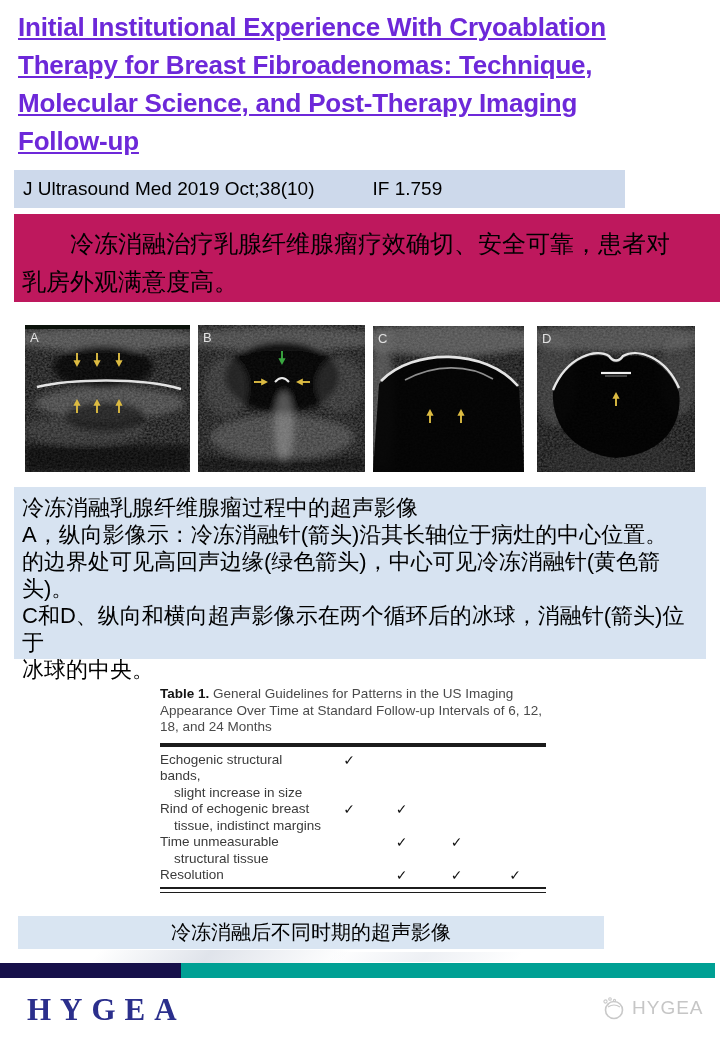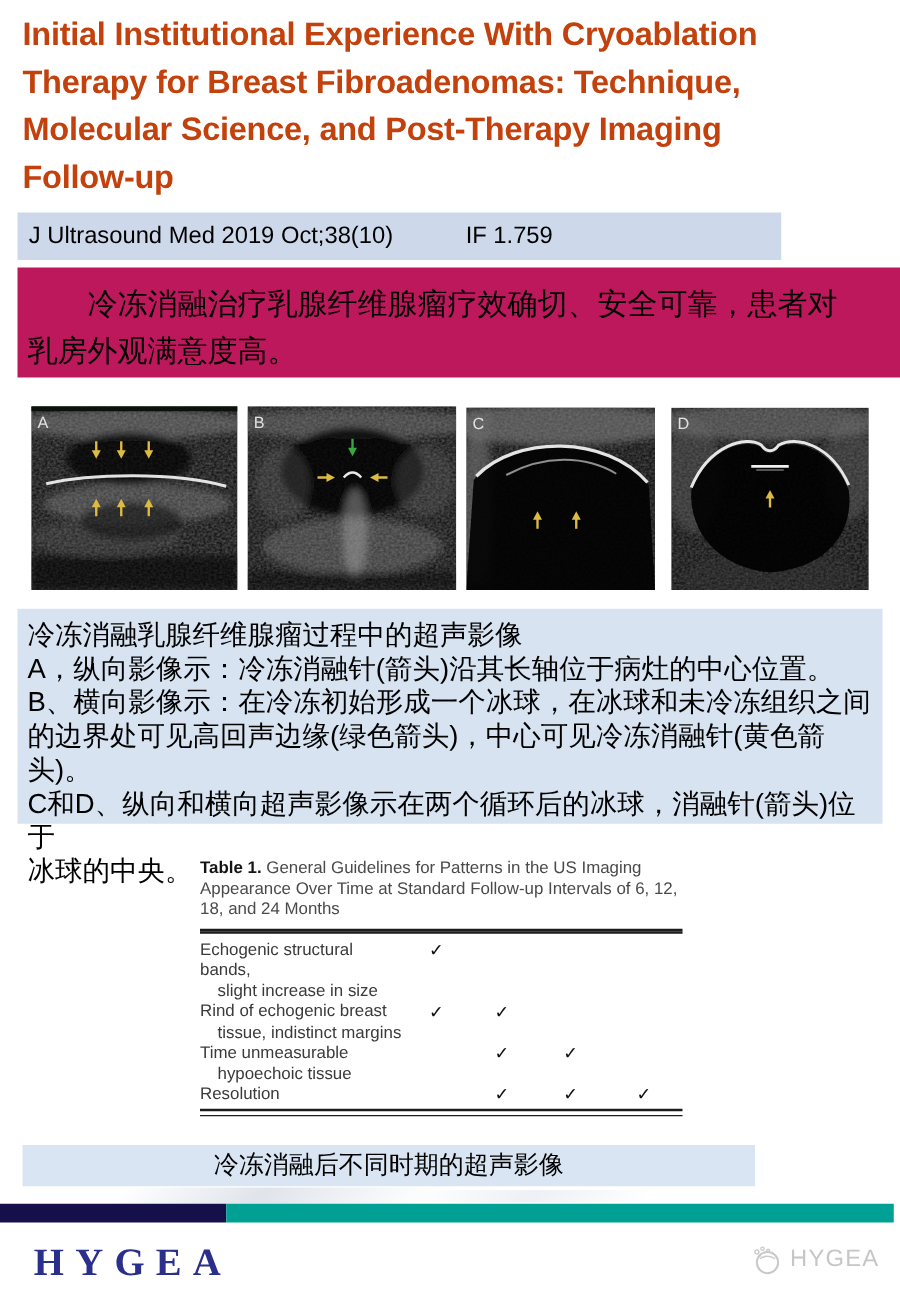--- a/index.html
+++ b/index.html
@@ -1,21 +1,21 @@
 <!DOCTYPE html>
 <html><head>
 <meta charset="utf-8">
 <style>
   html,body{margin:0;padding:0;background:#ffffff;}
   .page{position:relative;width:720px;height:1040px;background:#fff;overflow:hidden;
         font-family:"Liberation Sans",sans-serif;color:#000;}
 
   
   .title{position:absolute;left:18px;top:8px;width:695px;
-         font-size:26px;font-weight:700;line-height:38px;letter-spacing:-0.2px;color:#c2410c;}
+         font-size:26px;font-weight:700;line-height:38px;letter-spacing:-0.2px;color:#6d28d9;text-decoration:underline;}
 
   
   .citebar{position:absolute;left:14px;top:170px;width:611px;height:38px;
            background:#cdd9eb;display:flex;align-items:center;font-size:19px;color:#000;}
   .citebar .j{margin-left:9px;}
   .citebar .if{margin-left:58px;}
 
   
   .sumbox{position:absolute;left:14px;top:214px;width:711px;height:88px;
           background:#be185d;box-sizing:border-box;padding:11px 6px 0 8px;
@@ -176,21 +176,20 @@
     <path d="M16,64 C30,30 60,22 72,30 C76,36 82,36 86,30 C100,22 128,30 142,62" stroke="#e6e6e6" stroke-width="2.4" fill="none"></path>
     <path d="M64,47 L94,47" stroke="#f0f0f0" stroke-width="2.2"></path>
     <path d="M68,50 L90,50" stroke="#bbb" stroke-width="1" opacity="0.7"></path>
     <use href="#arr" transform="translate(79,80) rotate(180)" class="yarrow"></use>
     <text class="pl" x="5" y="17">D</text>
   </svg>
 
   <div class="descbox">
     <div>冷冻消融乳腺纤维腺瘤过程中的超声影像</div>
     <div>A，纵向影像示：冷冻消融针(箭头)沿其长轴位于病灶的中心位置。</div>
-    <div>B、横向影像示：在冷冻初始形成一个冰球，在冰球和未冷冻组织之间</div>
     <div>的边界处可见高回声边缘(绿色箭头)，中心可见冷冻消融针(黄色箭头)。</div>
     <div>C和D、纵向和横向超声影像示在两个循环后的冰球，消融针(箭头)位于</div>
     <div>冰球的中央。</div>
   </div>
 
   <div class="tablefig">
     <div class="tcap">
       <div><b>Table 1.</b>
         <span>General Guidelines for Patterns in the US Imaging</span></div>
       <div>Appearance Over Time at Standard Follow-up Intervals of 6, 12,</div>
@@ -219,21 +218,21 @@
           </div>
           <div class="tchk">✓</div>
           <div class="tchk">✓</div>
           <div class="tchk"></div>
           <div class="tchk"></div>
         </div>
 
         <div class="trow">
           <div class="tfind">
             <div>Time unmeasurable</div>
-            <div class="ind">hypoechoic tissue</div>
+            <div class="ind">structural tissue</div>
           </div>
           <div class="tchk"></div>
           <div class="tchk">✓</div>
           <div class="tchk">✓</div>
           <div class="tchk"></div>
         </div>
 
         <div class="trow">
           <div class="tfind">
             <div>Resolution</div>

